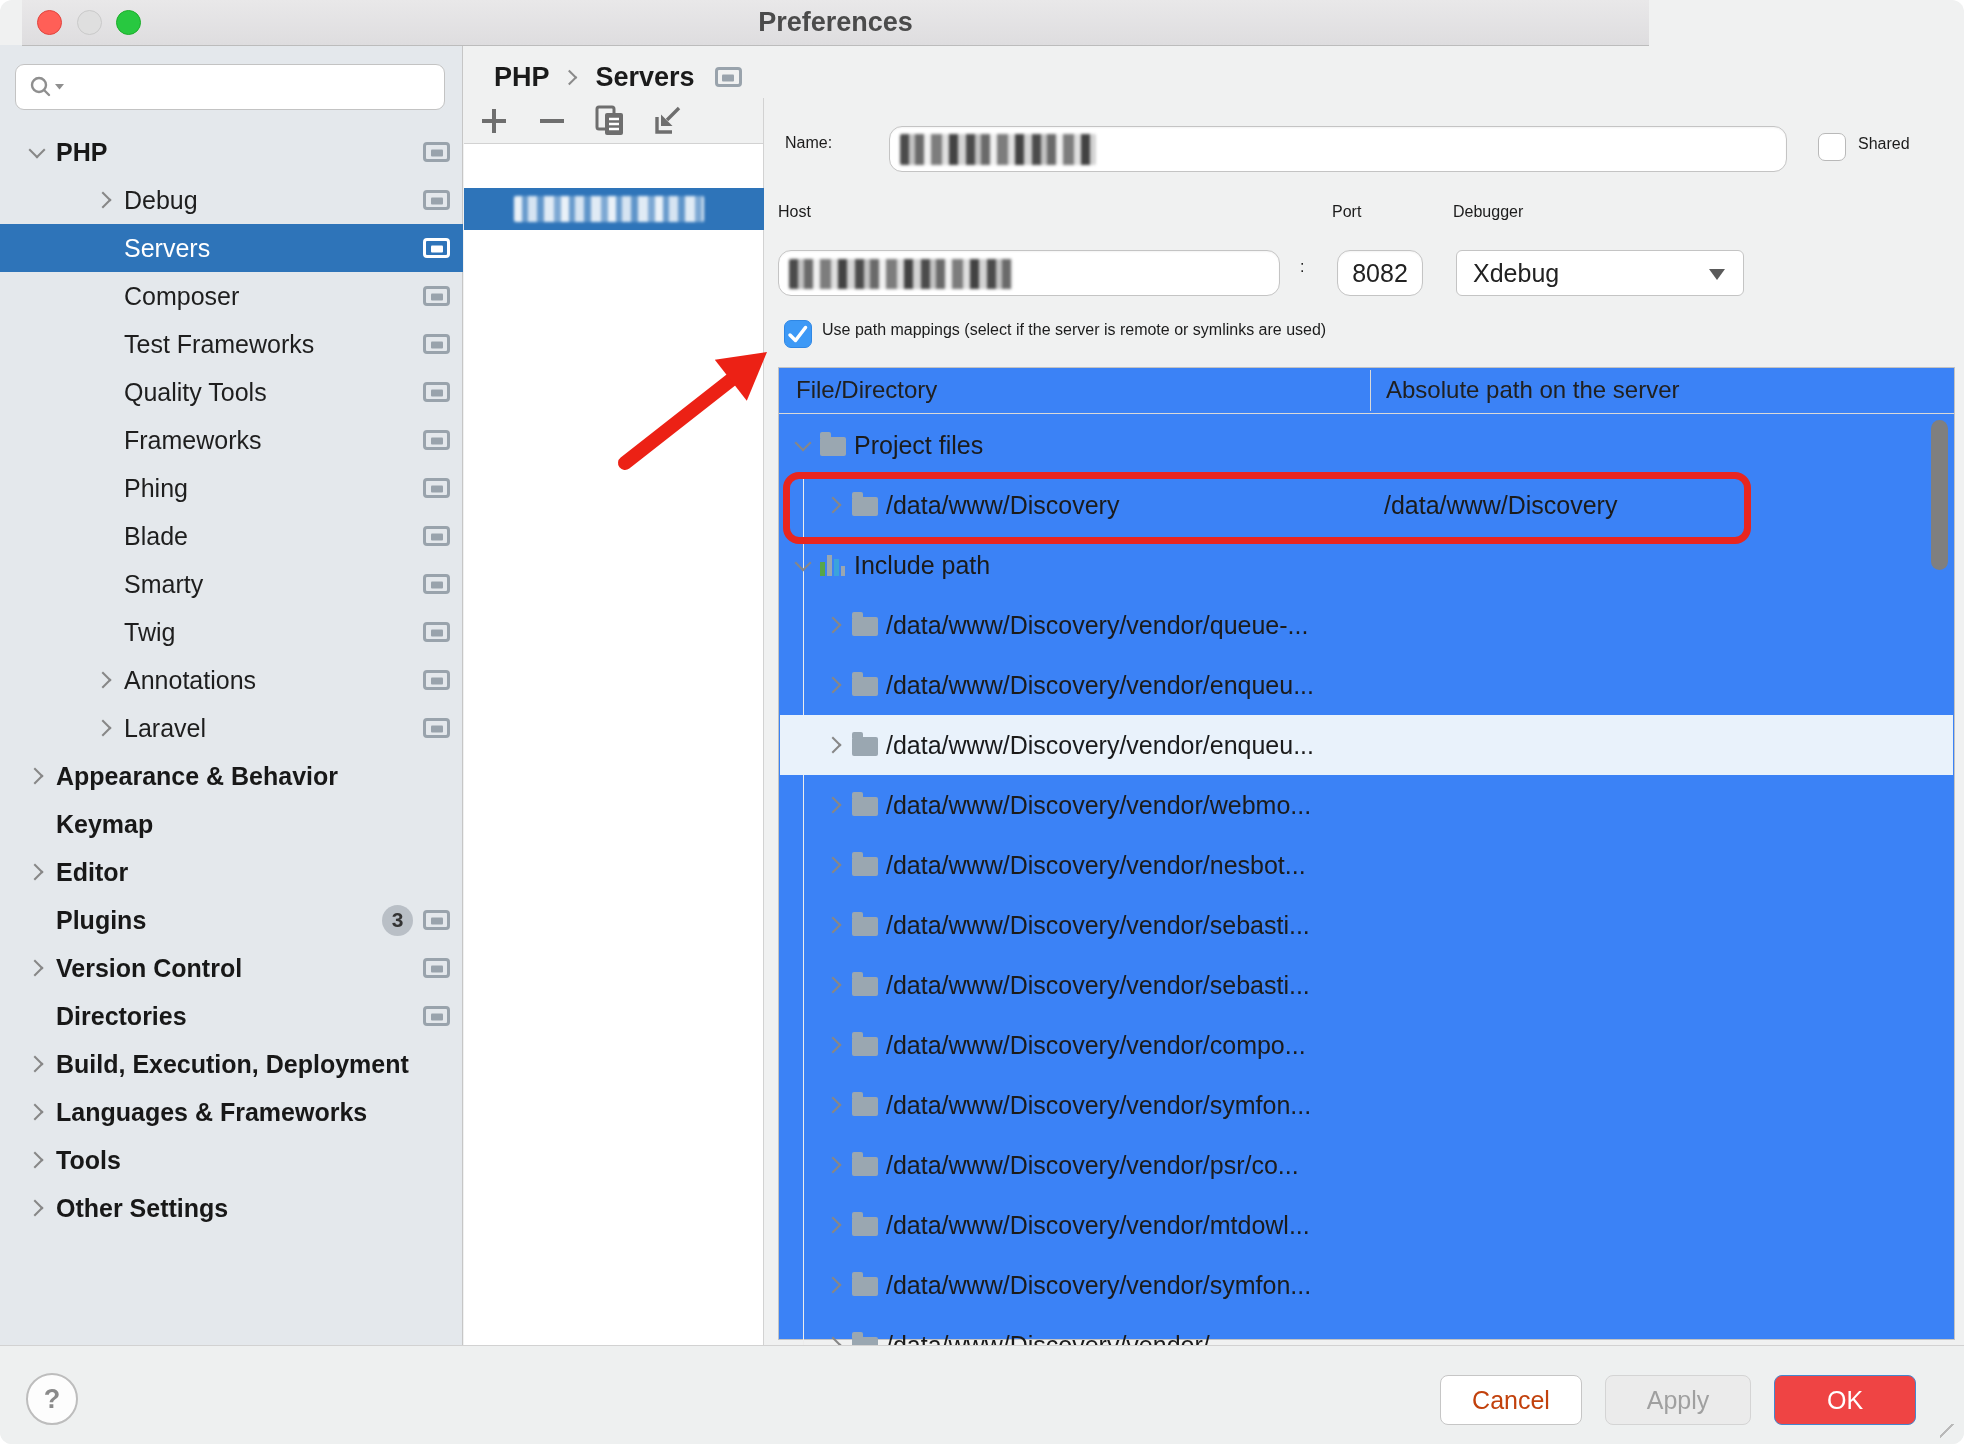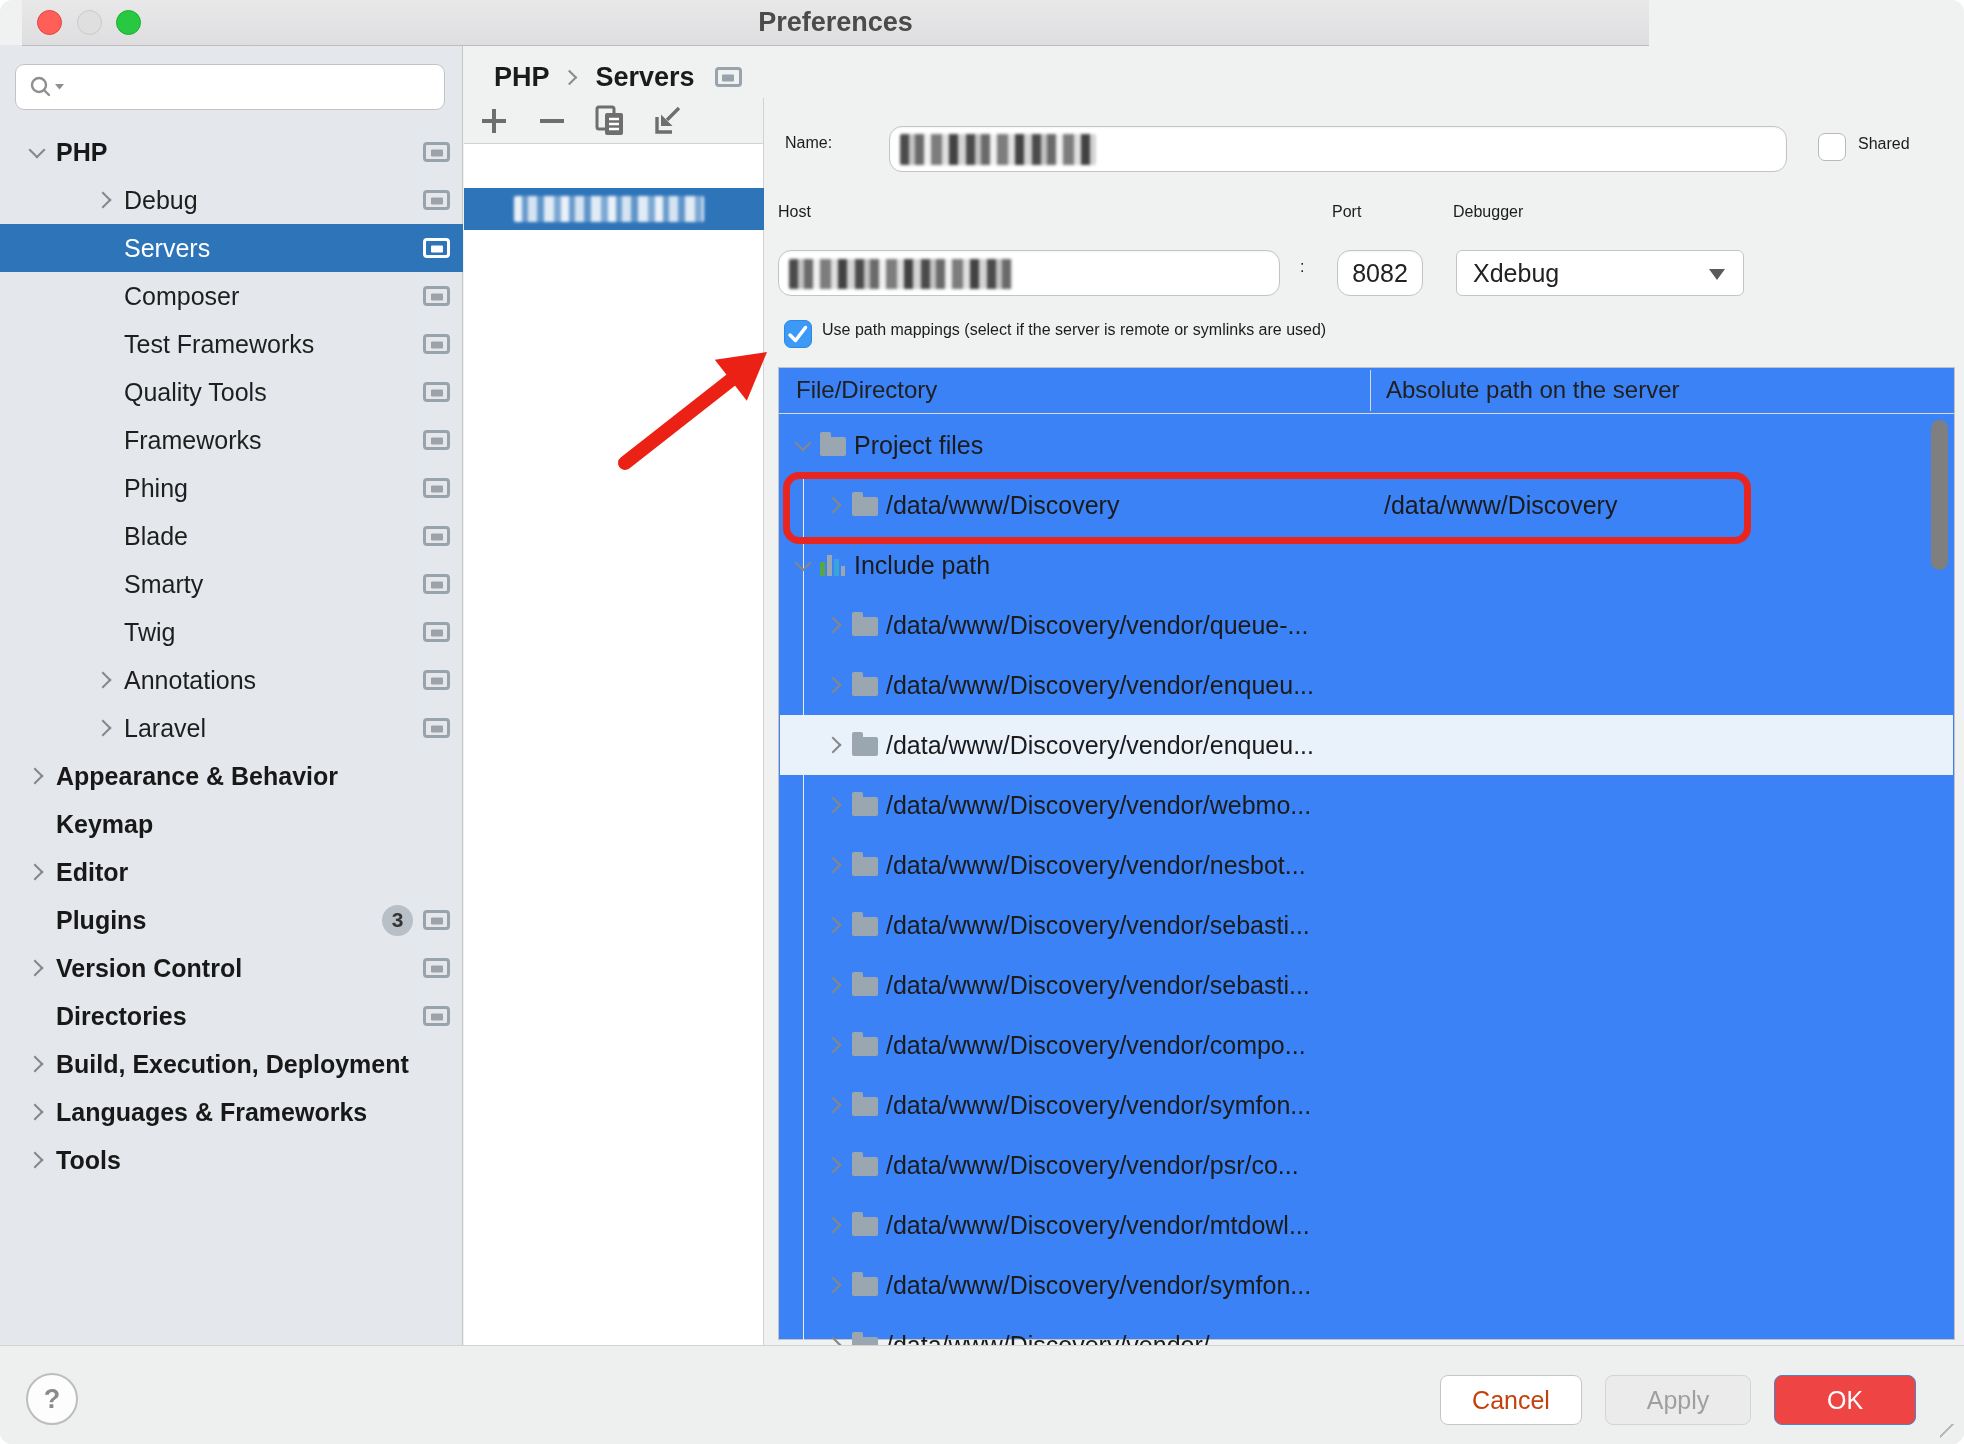--- a/index.html
+++ b/index.html
@@ -316,20 +316,28 @@
     </span>
   </div>
         <div class="srow lvl0 bold">
     <span class="chev closed"></span>
     <span class="slabel">Tools</span>
     <span class="sright">
       
       
     </span>
   </div>
+        <div class="srow lvl0 bold">
+    <span class="chev closed"></span>
+    <span class="slabel">Other Settings</span>
+    <span class="sright">
+      
+      
+    </span>
+  </div>
       </div>
   </div>
 
   <div class="crumb">
     <span class="part">PHP</span>
     <span class="sep"></span>
     <span class="part">Servers</span>
     <span class="monitor" style="margin-left:6px;"></span>
   </div>
 

